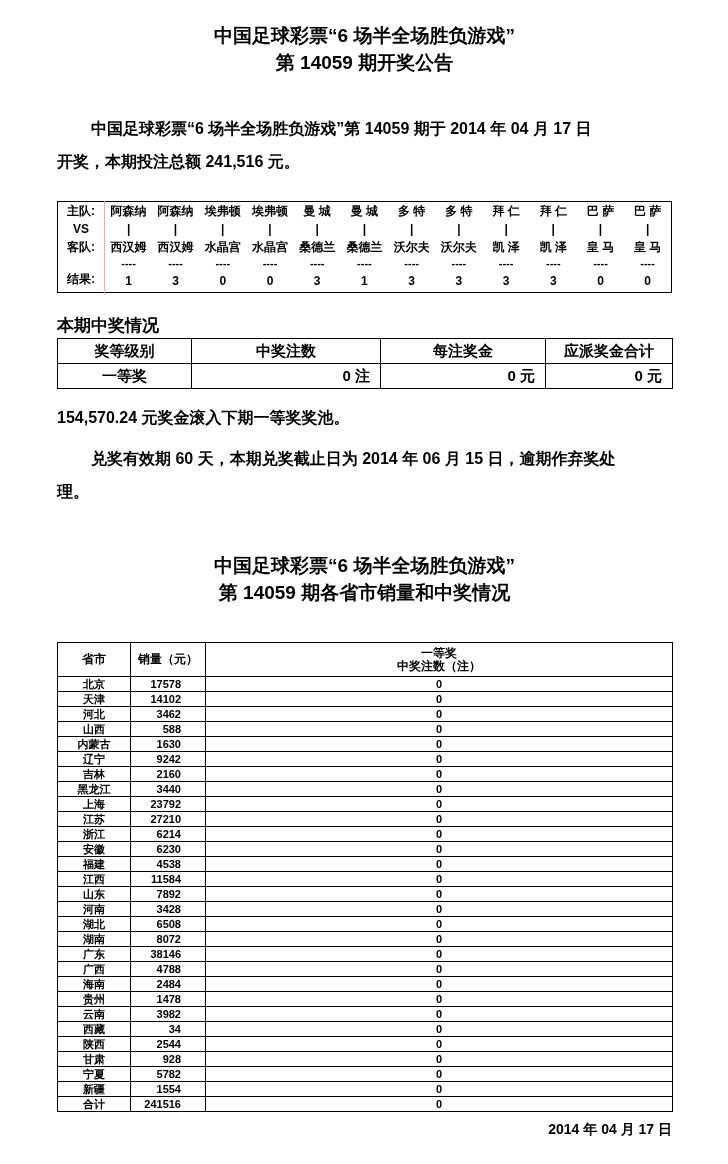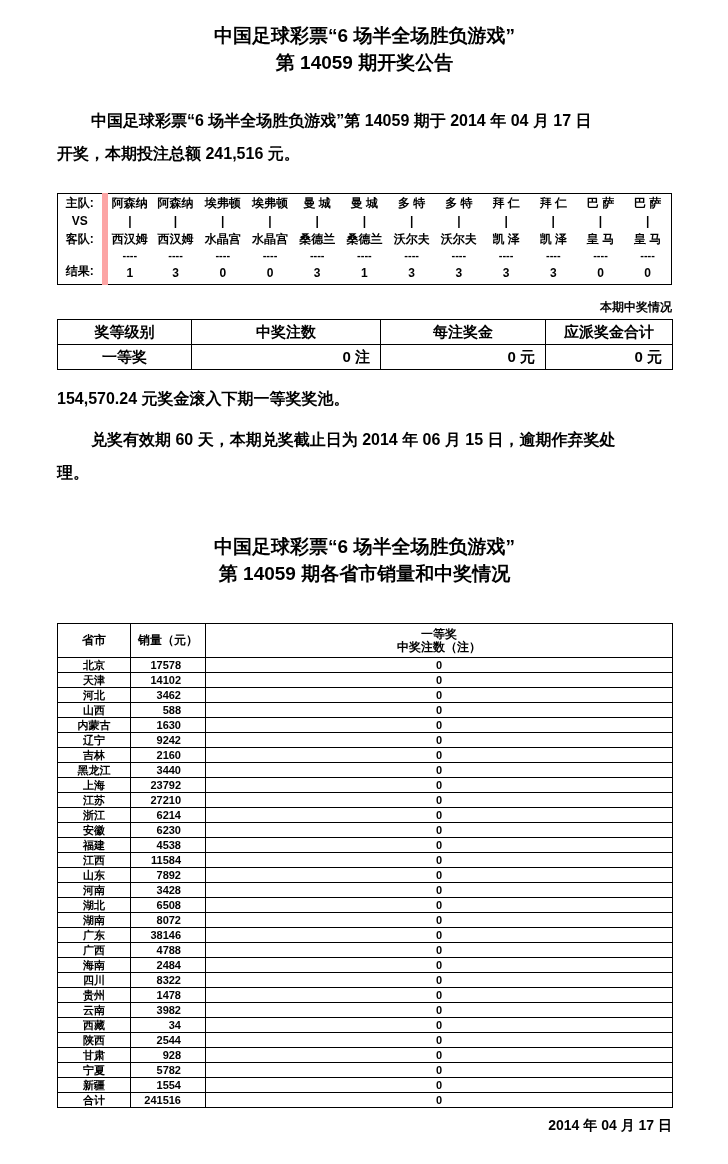--- a/index.html
+++ b/index.html
@@ -11,42 +11,42 @@
     font-weight: bold;
   }
   .page { position: relative; width: 728px; height: 1164px; }
   .content { width: 615px; margin-left: 57px; }
 
   
   .doc-title { padding-top: 22px; text-align: center; font-size: 19px; line-height: 27px; }
   .doc-title.second { padding-top: 44px; }
 
   
-  .para { margin-top: 28px; font-size: 16px; line-height: 33px; }
+  .para { margin-top: 36px; font-size: 16px; line-height: 33px; }
   .para .indent { text-indent: 34px; }
   .single-line { margin-top: 17px; font-size: 16px; line-height: 24px; }
   .redeem { margin-top: 12px; }
 
   
   table.match-table {
     width: 615px; margin-top: 23px;
     border-collapse: collapse; table-layout: fixed;
     border: 1px solid #000;
     font-size: 12px;
   }
   table.match-table td { padding: 0; text-align: center; white-space: nowrap; overflow: hidden; }
-  table.match-table td.lbl { border-right: 6px solid #fca5a5; }
+  table.match-table td.lbl { border-right: 1px solid #fca5a5; }
   table.match-table tr.r-home td { height: 19px; }
   table.match-table tr.r-vs td { height: 17px; }
   table.match-table tr.r-away td { height: 19px; }
   table.match-table tr.r-sep td { height: 12px; font-size: 11px; line-height: 10px; letter-spacing: 0px; }
   table.match-table tr.r-res td { height: 24px; vertical-align: bottom; padding-bottom: 4px; }
 
   
-  .section-title { margin-top: 13px; text-align: right; font-size: 12px; line-height: 18px; }
+  .section-title { margin-top: 24px; text-align: left; font-size: 17px; line-height: 18px; }
   table.prize-table {
     width: 615px; margin-top: 3px;
     border-collapse: collapse; table-layout: fixed;
     font-size: 15px;
   }
   table.prize-table td { border: 1px solid #000; height: 25px; padding: 0; text-align: center; }
   table.prize-table td.num { text-align: right; padding-right: 10px; }
 
   
   table.prov-table {
@@ -310,25 +310,20 @@
             <td class="c-prov">广西</td>
             <td class="c-sales">4788</td>
             <td class="c-count">0</td>
           </tr>
           <tr class="row">
             <td class="c-prov">海南</td>
             <td class="c-sales">2484</td>
             <td class="c-count">0</td>
           </tr>
           <tr class="row">
-            <td class="c-prov">四川</td>
-            <td class="c-sales">8322</td>
-            <td class="c-count">0</td>
-          </tr>
-          <tr class="row">
             <td class="c-prov">贵州</td>
             <td class="c-sales">1478</td>
             <td class="c-count">0</td>
           </tr>
           <tr class="row">
             <td class="c-prov">云南</td>
             <td class="c-sales">3982</td>
             <td class="c-count">0</td>
           </tr>
           <tr class="row">

